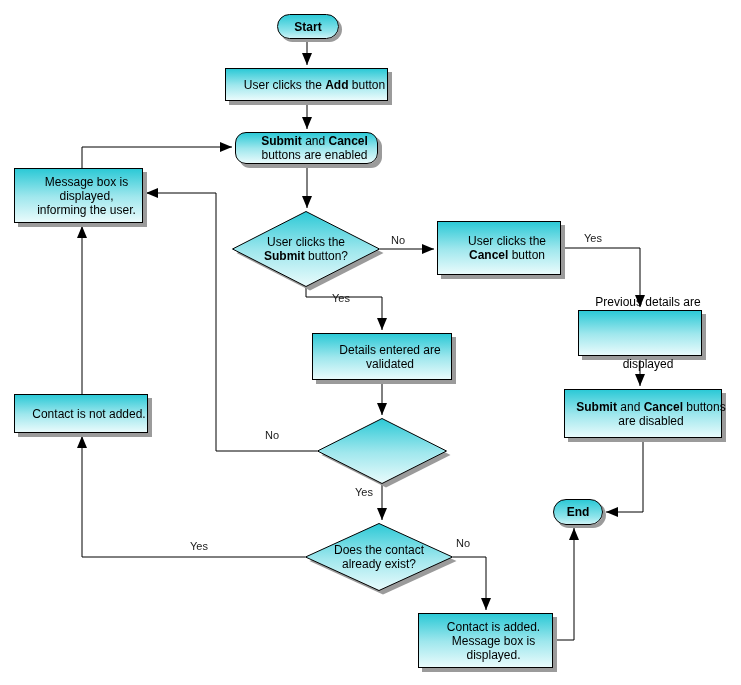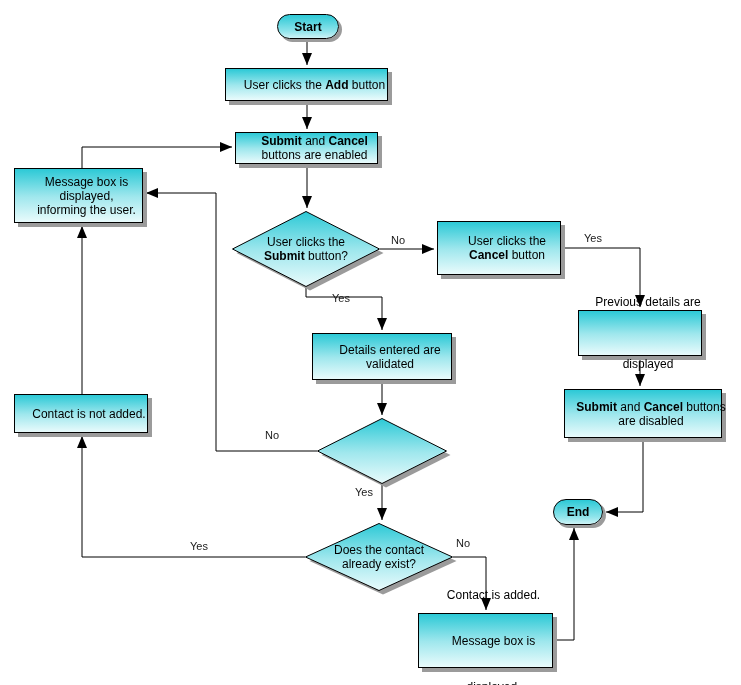--- a/index.html
+++ b/index.html
@@ -71,21 +71,21 @@
   </svg>
 
   <div class="node stadium" style="left:277px;top:14px;width:62px;height:25px;">
     <span>Start</span>
   </div>
 
   <div class="node rect" style="left:225px;top:68px;width:163px;height:33px;">
     <div class="ln"><span>User clicks the </span><b>Add</b><span> button</span></div>
   </div>
 
-  <div class="node rect" style="left:235px;top:132px;width:143px;height:32px;">
+  <div class="node rect" style="left:235px;top:132px;width:143px;height:32px;border-radius:11px;">
     <div class="ln"><b>Submit</b><span> and </span><b>Cancel</b></div>
     <div class="ln"><span>buttons are enabled</span></div>
   </div>
 
   <div class="node diamond" style="left:232px;top:211px;width:153px;height:81px;">
     <svg width="153" height="81">
       <polygon points="74,0.5 147.5,38 74,75.5 0.5,38" transform="translate(4,4)" fill="#9b9b9b" stroke="none"></polygon>
       <polygon points="74,0.5 147.5,38 74,75.5 0.5,38" fill="url(#gradMain)" stroke="#000000" stroke-width="1"></polygon>
     </svg>
     <div class="dlabel">
@@ -129,21 +129,21 @@
     <svg width="153" height="73">
       <polygon points="74,0.5 147.5,34 74,67.5 0.5,34" transform="translate(4,4)" fill="#9b9b9b" stroke="none"></polygon>
       <polygon points="74,0.5 147.5,34 74,67.5 0.5,34" fill="url(#gradMain)" stroke="#000000" stroke-width="1"></polygon>
     </svg>
     <div class="dlabel">
       <div class="ln"><span>Does the contact</span></div>
       <div class="ln"><span>already exist?</span></div>
     </div>
   </div>
 
-  <div class="node rect" style="left:418px;top:613px;width:135px;height:55px;gap:32px;">
+  <div class="node rect" style="left:418px;top:613px;width:135px;height:55px;">
     <div class="ln"><span>Contact is added.</span></div>
     <div class="ln"><span>Message box is</span></div>
     <div class="ln"><span>displayed.</span></div>
   </div>
 
   <div class="node rect" style="left:14px;top:394px;width:134px;height:39px;">
     <div class="ln"><span>Contact is not added.</span></div>
   </div>
 
   <div class="node rect" style="left:14px;top:168px;width:129px;height:55px;">

